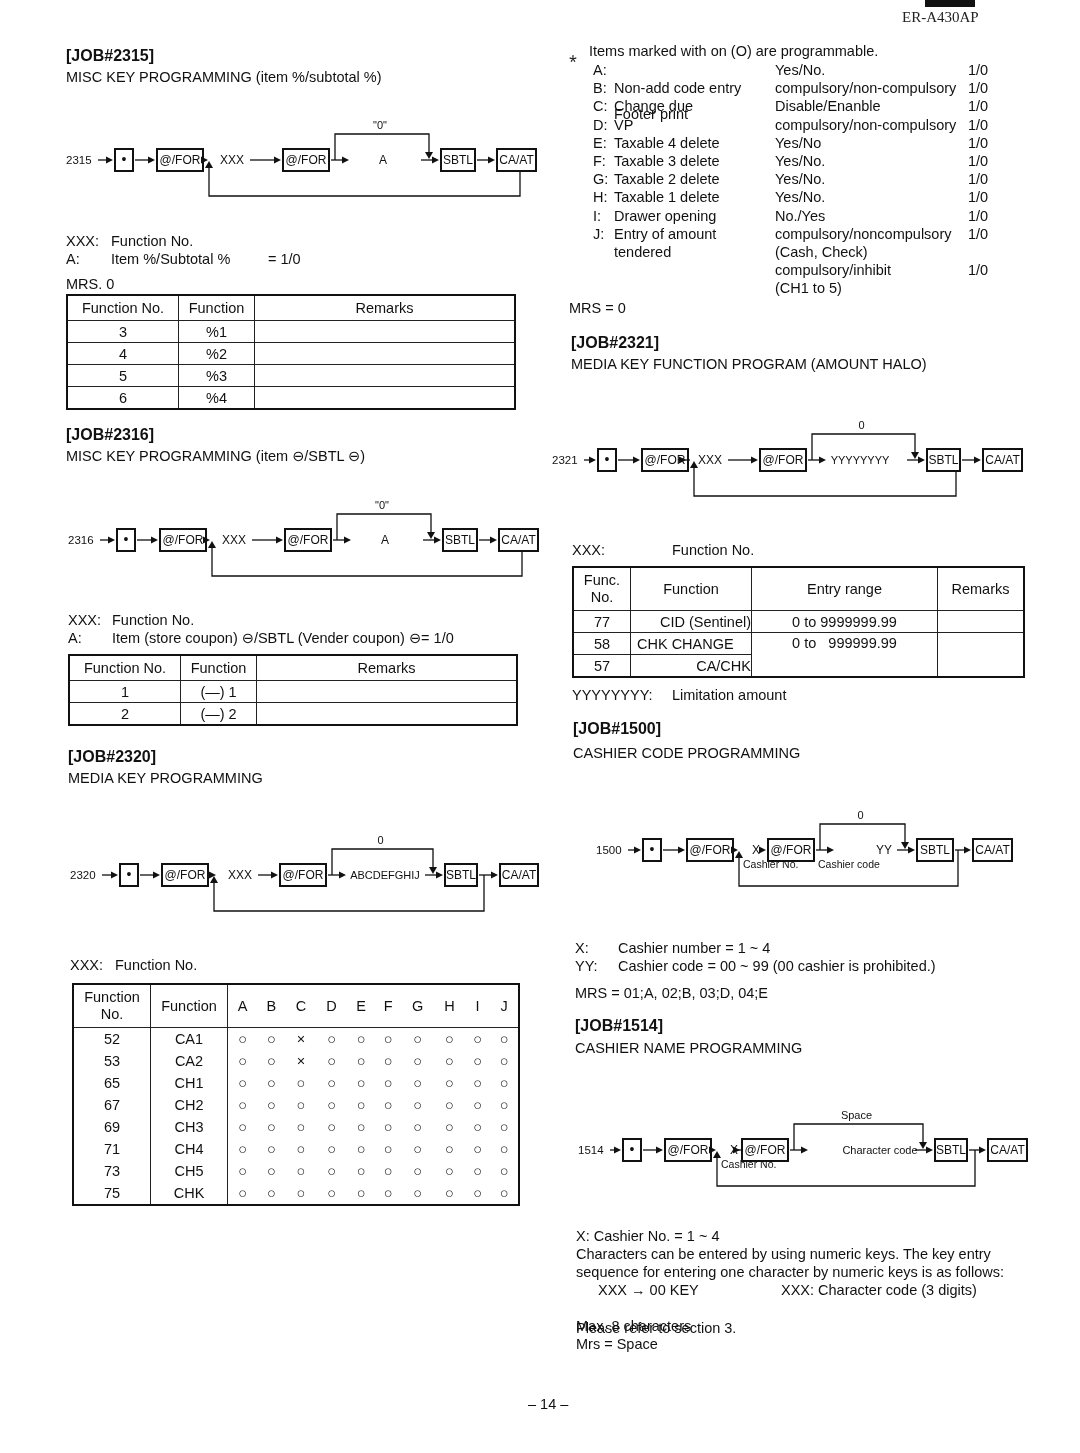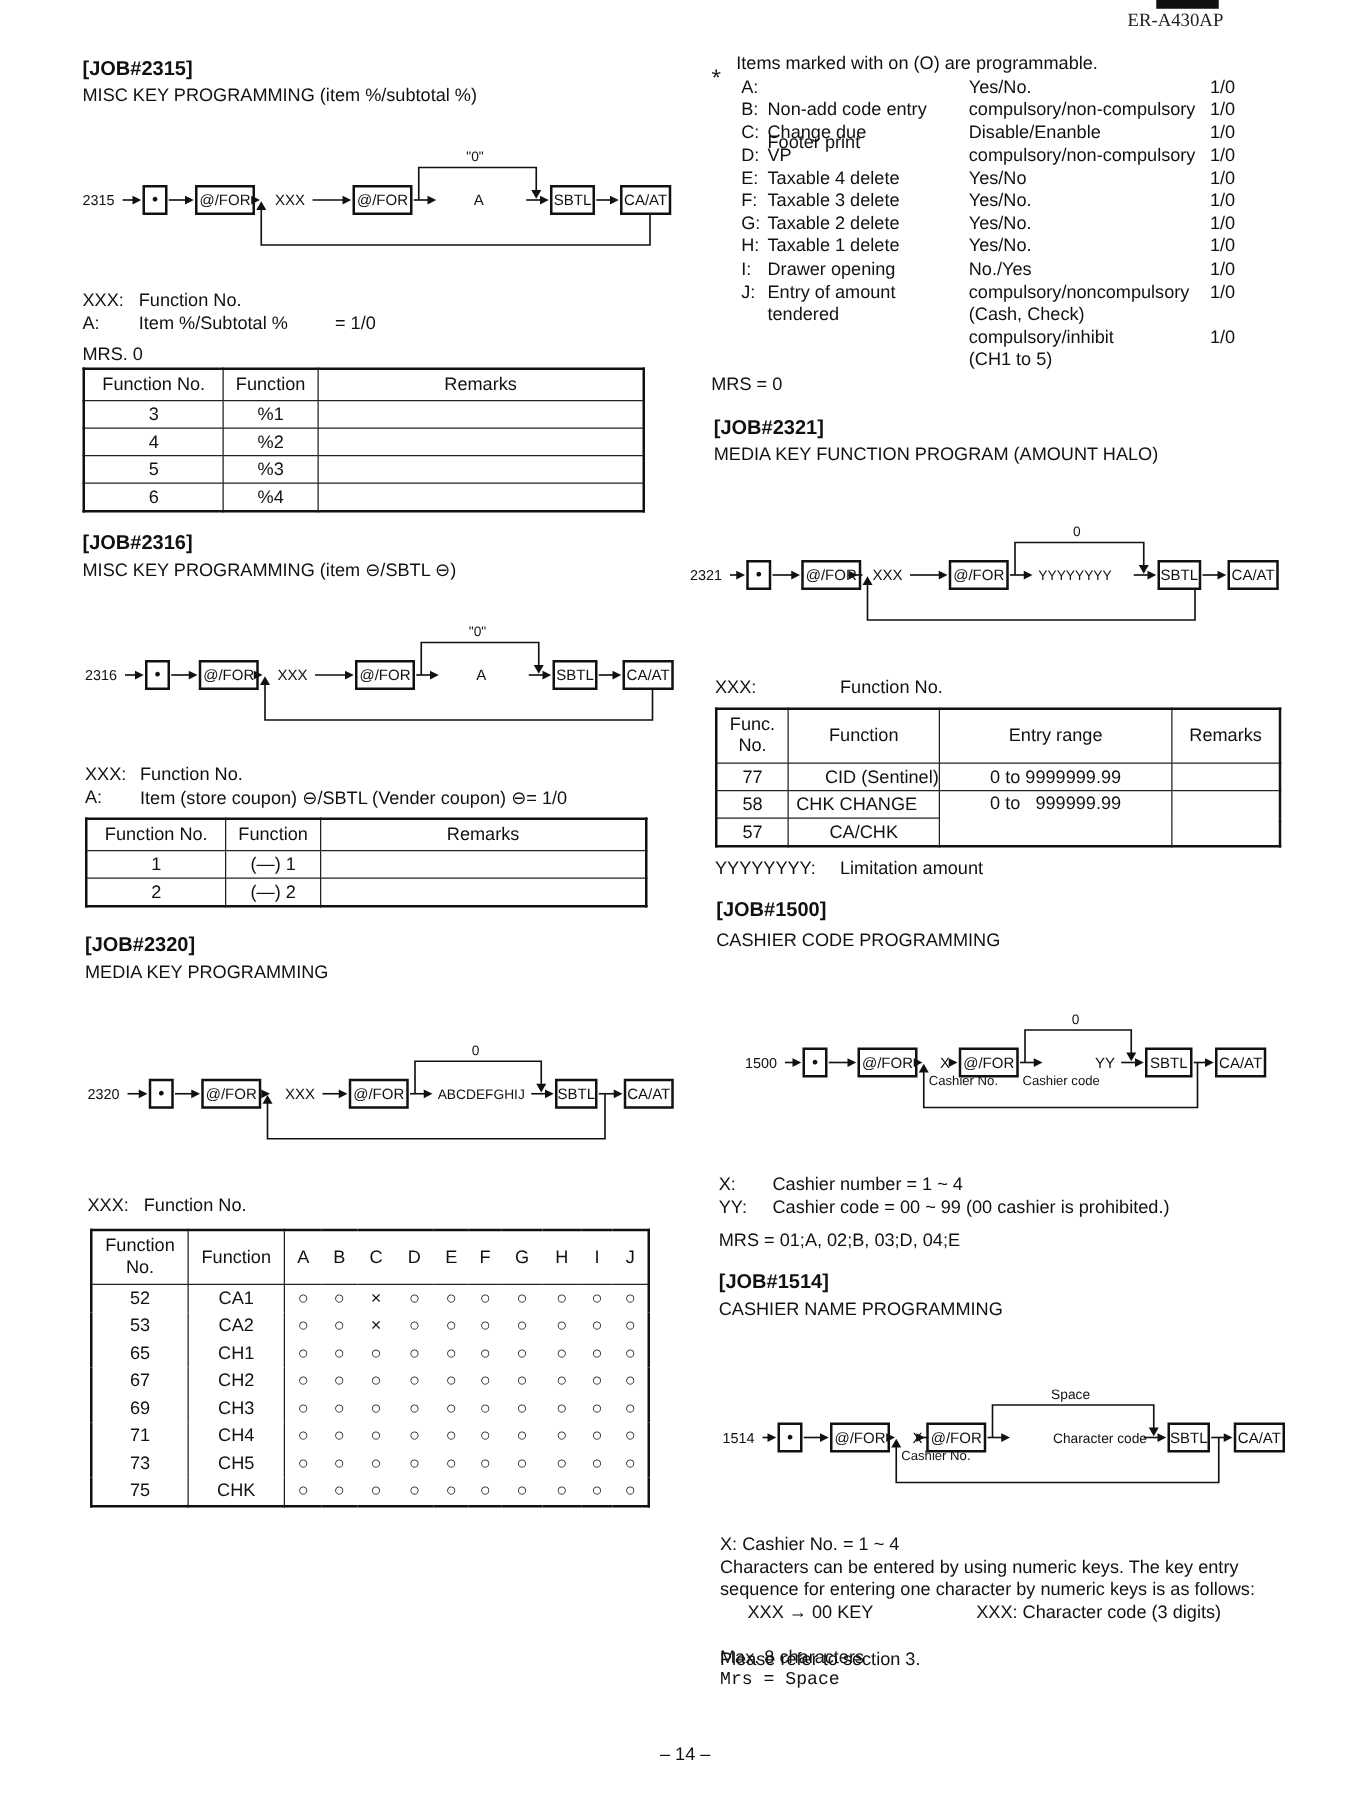--- a/index.html
+++ b/index.html
@@ -458,21 +458,21 @@
     <td></td>
   </tr>
   <tr>
     <td>58</td>
     <td style="text-align:left;padding-left:6px;">CHK CHANGE</td>
     <td rowspan="2" style="vertical-align:top;white-space:pre;padding-top:2px;">0 to   999999.99</td>
     <td rowspan="2"></td>
   </tr>
   <tr>
     <td>57</td>
-    <td style="text-align:center;padding-left:0;">CA/CHK</td>
+    <td style="text-align:right;padding-left:0;">CA/CHK</td>
   </tr>
 </tbody>
   </table>
 
 <div class="txt" style="left:572px;top:687px;">YYYYYYYY:</div>
 <div class="txt" style="left:672px;top:687px;">Limitation amount</div>
 
 <div class="job-title" style="left:573px;top:720px;">[JOB#1500]</div>
 <div class="job-sub" style="left:573px;top:745px;">CASHIER CODE PROGRAMMING</div>
 
@@ -558,15 +558,15 @@
     <text x="721" y="68" font-size="10.5" text-anchor="start">Cashier No.</text>
   </svg>
 
 <div class="txt" style="left:576px;top:1228px;">X: Cashier No. = 1 ~ 4</div>
 <div class="txt" style="left:576px;top:1246px;">Characters can be entered by using numeric keys. The key entry</div>
 <div class="txt" style="left:576px;top:1264px;">sequence for entering one character by numeric keys is as follows:</div>
 <div class="txt" style="left:598px;top:1282px;">XXX → 00 KEY</div>
 <div class="txt" style="left:781px;top:1282px;">XXX: Character code (3 digits)</div>
 <div class="txt" style="left:576px;top:1300px;margin-top:20px;">Please refer to section 3.</div>
 <div class="txt" style="left:576px;top:1318px;">Max. 8 characters</div>
-<div class="txt" style="left:576px;top:1336px;font-family:Liberation Mono, monospace;">Mrs = Space</div>
+<div class="txt" style="left:576px;top:1336px;">Mrs = Space</div>
 
 <div class="page-num">– 14 –</div>
 
 </body></html>

